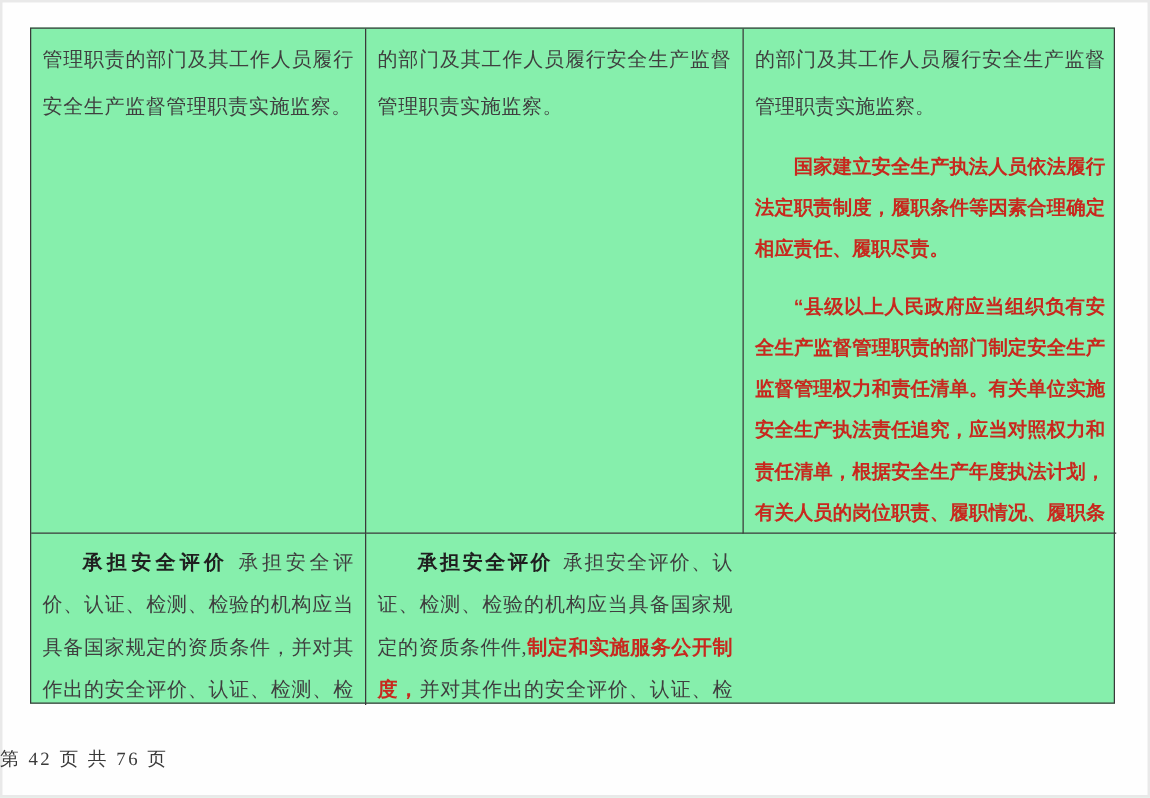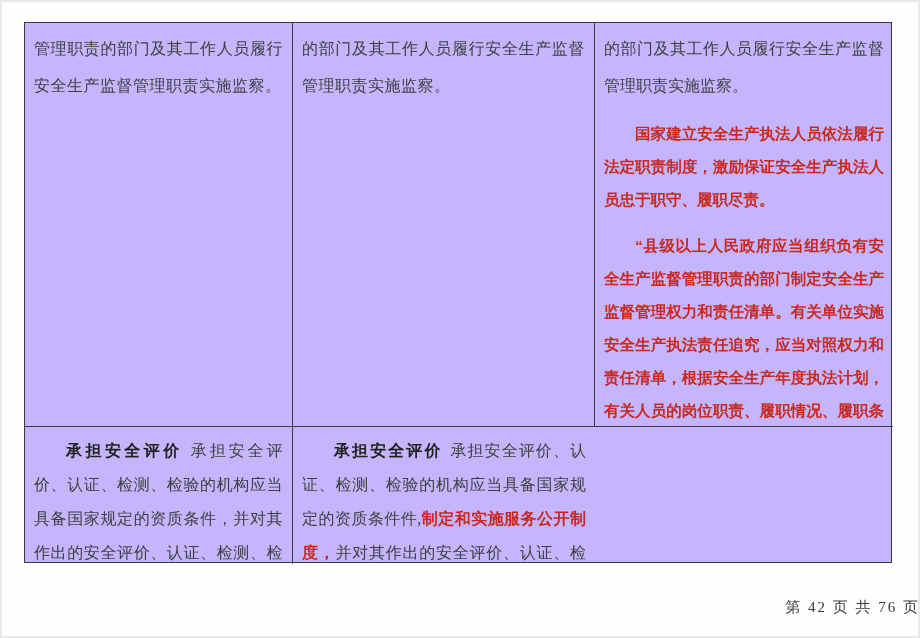--- a/index.html
+++ b/index.html
@@ -19,21 +19,21 @@
   .doc-table {
     position: absolute;
     left: 24px;
     top: 22px;
     width: 868px;
     height: 541px;
     display: grid;
     grid-template-columns: 268px 302px 298px;
     grid-template-rows: 404px 137px;
     border: 1px solid #3a3a3a;
-    background: #c4b5fd;
+    background: #86efac;
   }
   .cell {
     overflow: hidden;
     padding: 7px 9px 4px 9px;
     border-right: 1px solid #3a3a3a;
     border-bottom: 1px solid #3a3a3a;
     color: #3f3f3f;
   }
   .cell.last-col { border-right: none; }
   .cell.last-row { border-bottom: none; }
@@ -67,21 +67,21 @@
   .red-inline {
     color: #c8281e;
     font-weight: bold;
     font-family: "Liberation Sans", "DejaVu Sans", sans-serif;
   }
   .footer {
     position: absolute;
     left: 0;
     right: 0;
     top: 598px;
-    text-align: right;
+    text-align: left;
     font-size: 15px;
     color: #3a3a3a;
     letter-spacing: 2px;
   }
 </style>
 </head>
 <body>
 
 <div class="page">
 
@@ -90,21 +90,21 @@
     <div class="cell">
       <p class="continuation">管理职责的部门及其工作人员履行安全生产监督管理职责实施监察。</p>
     </div>
 
     <div class="cell">
       <p class="continuation">的部门及其工作人员履行安全生产监督管理职责实施监察。</p>
     </div>
 
     <div class="cell col3 last-col">
       <p class="continuation">的部门及其工作人员履行安全生产监督管理职责实施监察。</p>
-      <p class="red-para">国家建立安全生产执法人员依法履行法定职责制度，激励保证安全生产执法人员忠于职守、履职尽责。</p>
+      <p class="red-para">国家建立安全生产执法人员依法履行法定职责制度，履职条件等因素合理确定相应责任、履职尽责。</p>
       <p class="red-para">“县级以上人民政府应当组织负有安全生产监督管理职责的部门制定安全生产监督管理权力和责任清单。有关单位实施安全生产执法责任追究，应当对照权力和责任清单，根据安全生产年度执法计划，有关人员的岗位职责、履职情况、履职条件等因素合理确定相应责任。</p>
     </div>
 
     <div class="cell row2 last-row">
       <p class="indent"><b class="article-num">承担安全评价</b><span>承担安全评价、认证、检测、检验的机构应当具备国家规定的资质条件，并对其作出的安全评价、认证、检测、检验的结果负责。</span></p>
     </div>
 
 
     <div class="cell col3 row2 last-col last-row">
       <p class="indent"><b class="article-num">承担安全评价</b><span>承担安全评价、认证、检测、检验的机构应当具备国家规定的资质条件件,</span><span class="red-inline">制定和实施服务公开制度，</span><span>并对其作出的安全评价、认证、检测、检验的</span></p>

